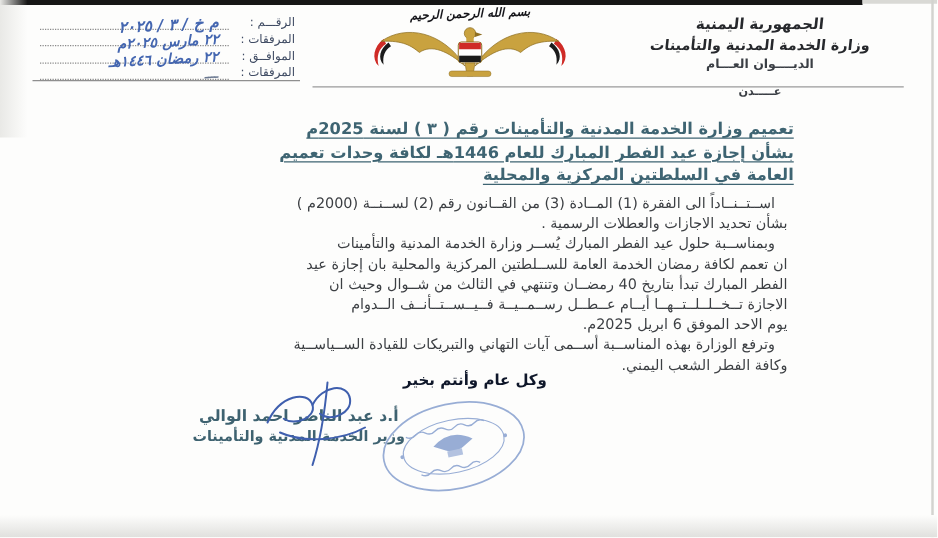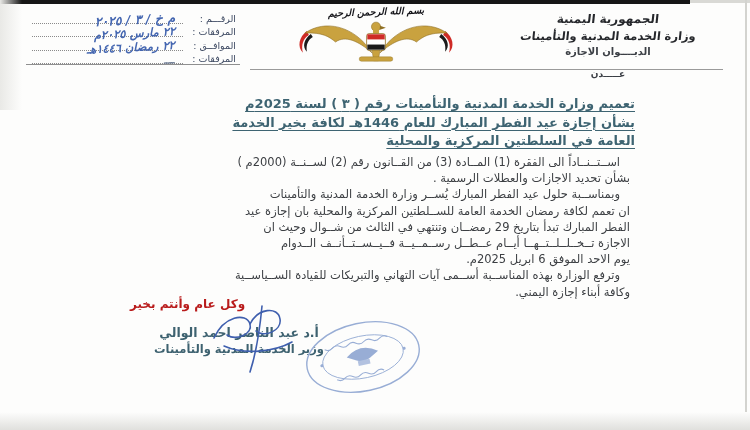--- a/index.html
+++ b/index.html
@@ -45,22 +45,22 @@
   .title{position:absolute;left:115px;width:520px;top:95px;text-align:right;
     color:#3e6472;font-weight:bold;font-size:13px;line-height:18.5px;white-space:nowrap;}
   .title .u{text-decoration:underline;text-decoration-thickness:1.4px;text-underline-offset:3px;}
 
   
   .body-text{position:absolute;right:120px;left:125px;top:154px;
     font-size:11.5px;line-height:16.2px;color:#3c3f43;}
   .body-text .bl{white-space:nowrap;}
   .body-text .indent{padding-right:10px;}
 
-  .closing{position:absolute;right:120px;left:130px;top:297px;text-align:left;
-    font-size:12px;font-weight:600;color:#b91c1c;}
+  .closing{position:absolute;right:120px;left:130px;top:297px;text-align:center;
+    font-size:12px;font-weight:600;color:#0f172a;}
 
   
   .sig{position:absolute;left:108px;top:325px;width:262px;text-align:center;
     color:#3e6270;font-weight:bold;}
   .sig-name{font-size:12.5px;white-space:nowrap;}
   .sig-pos{font-size:11.5px;margin-top:2px;white-space:nowrap;}
   .autograph{position:absolute;left:196px;top:300px;width:140px;height:80px;pointer-events:none;}
   .stamp{position:absolute;left:299px;top:316px;width:128px;height:82px;opacity:.88;}
 </style>
 </head>
@@ -126,40 +126,40 @@
 
       <path d="M76 33.5 L84 33.5 L82.4 44 L77.6 44 Z" fill="#c9a23f" stroke="#8f6f22" stroke-width="0.5"></path>
 
       <rect x="63" y="40" width="34" height="4.5" rx="2.2" fill="#c9a23f" stroke="#8f6f22" stroke-width="0.4"></rect>
     </svg>
   </div>
 
   <div class="letterhead">
     <div class="lh-country">الجمهورية اليمنية</div>
     <div class="lh-ministry">وزارة الخدمة المدنية والتأمينات</div>
-    <div class="lh-office">الديــــوان الاجازة</div>
+    <div class="lh-office">الديــــوان العـــام</div>
     <div class="lh-city">عـــــدن</div>
   </div>
 
   <div class="title">
     <div><span class="u">تعميم وزارة الخدمة المدنية والتأمينات رقم ( ٣ ) لسنة 2025م</span></div>
-    <div><span class="u">بشأن إجازة عيد الفطر المبارك للعام 1446هـ لكافة بخير الخدمة</span></div>
+    <div><span class="u">بشأن إجازة عيد الفطر المبارك للعام 1446هـ لكافة وحدات تعميم</span></div>
     <div><span class="u">العامة في السلطتين المركزية والمحلية</span></div>
   </div>
 
   <div class="body-text">
     <div class="bl indent">اســتــنــاداً الى الفقرة (1) المــادة (3) من القــانون رقم (2) لســنــة (2000م )</div>
     <div class="bl">بشأن تحديد الاجازات والعطلات الرسمية .</div>
     <div class="bl indent">وبمناســبة حلول عيد الفطر المبارك يُســر وزارة الخدمة المدنية والتأمينات</div>
     <div class="bl">ان تعمم لكافة رمضان الخدمة العامة للســلطتين المركزية والمحلية بان إجازة عيد</div>
-    <div class="bl">الفطر المبارك تبدأ بتاريخ 29 رمضــان وتنتهي في الثالث من شــوال وحيث ان</div>
+    <div class="bl">الفطر المبارك تبدأ بتاريخ 40 رمضــان وتنتهي في الثالث من شــوال وحيث ان</div>
     <div class="bl">الاجازة تــخــلــلــتــهــا أيــام عــطــل رســمــيــة فــيــســتــأنــف الــدوام</div>
     <div class="bl">يوم الاحد الموفق 6 ابريل 2025م.</div>
     <div class="bl indent">وترفع الوزارة بهذه المناســبة أســمى آيات التهاني والتبريكات للقيادة الســياســية</div>
-    <div class="bl">وكافة أبناء إجازة اليمني.</div>
+    <div class="bl">وكافة الفطر الشعب اليمني.</div>
   </div>
 
   <div class="closing">وكل عام وأنتم بخير</div>
 
   <div class="sig">
     <div class="sig-name">أ.د عبد الناصر احمد الوالي</div>
     <div class="sig-pos">وزير الخدمة المدنية والتأمينات</div>
   </div>
 
   <svg class="autograph" viewBox="0 0 140 80" aria-hidden="true">

